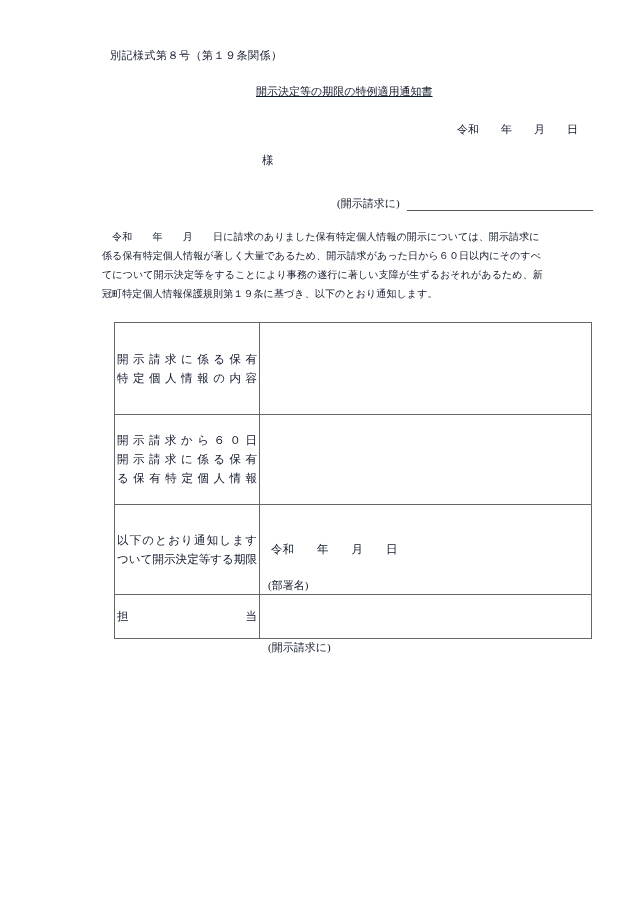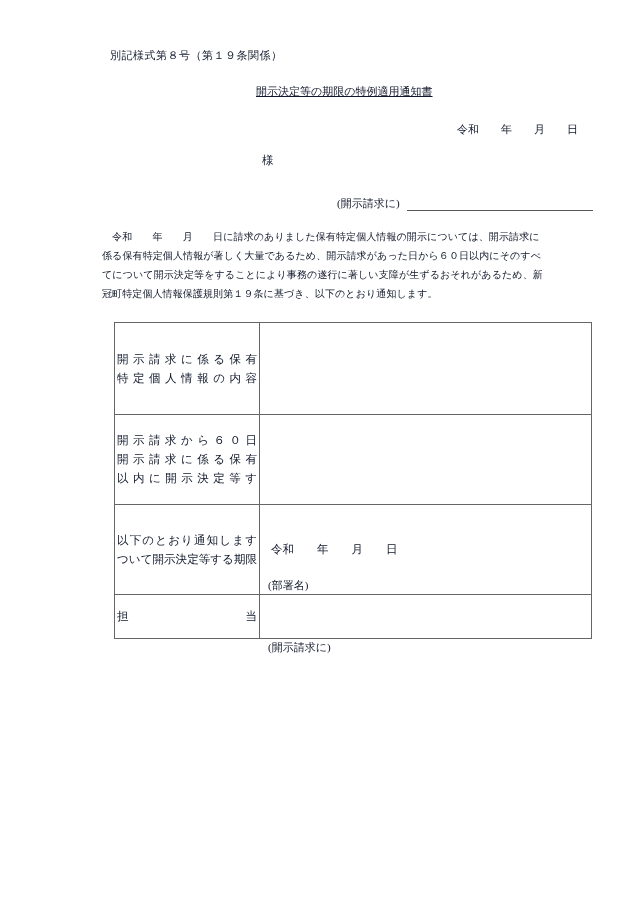--- a/index.html
+++ b/index.html
@@ -130,21 +130,21 @@
         <div class="jline">開示請求に係る保有</div>
         <div class="jline">特定個人情報の内容</div>
       </div>
       <div class="cell-r"></div>
     </div>
 
     <div class="t-row h2">
       <div class="cell-l">
         <div class="jline">開示請求から６０日</div>
         <div class="jline">開示請求に係る保有</div>
-        <div class="jline">以内に開示決定等す</div>
+        <div class="jline">る保有特定個人情報</div>
       </div>
       <div class="cell-r"></div>
     </div>
 
     <div class="t-row h3">
       <div class="cell-l">
         <div class="jline">以下のとおり通知します</div>
         <div class="jline">ついて開示決定等する期限</div>
       </div>
       <div class="cell-r date-cell">

